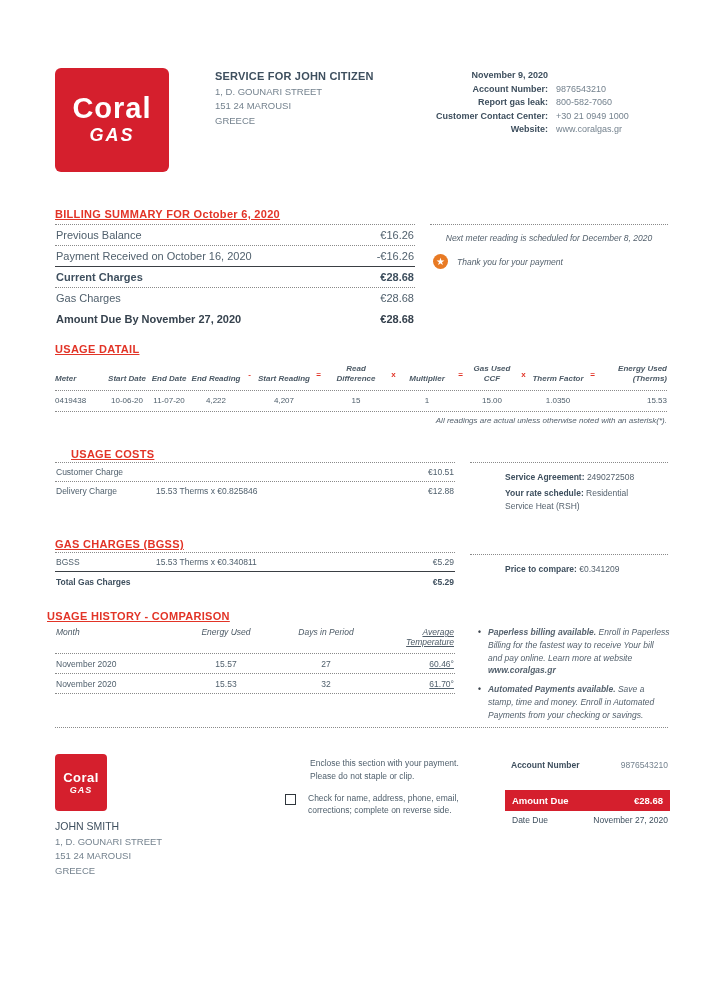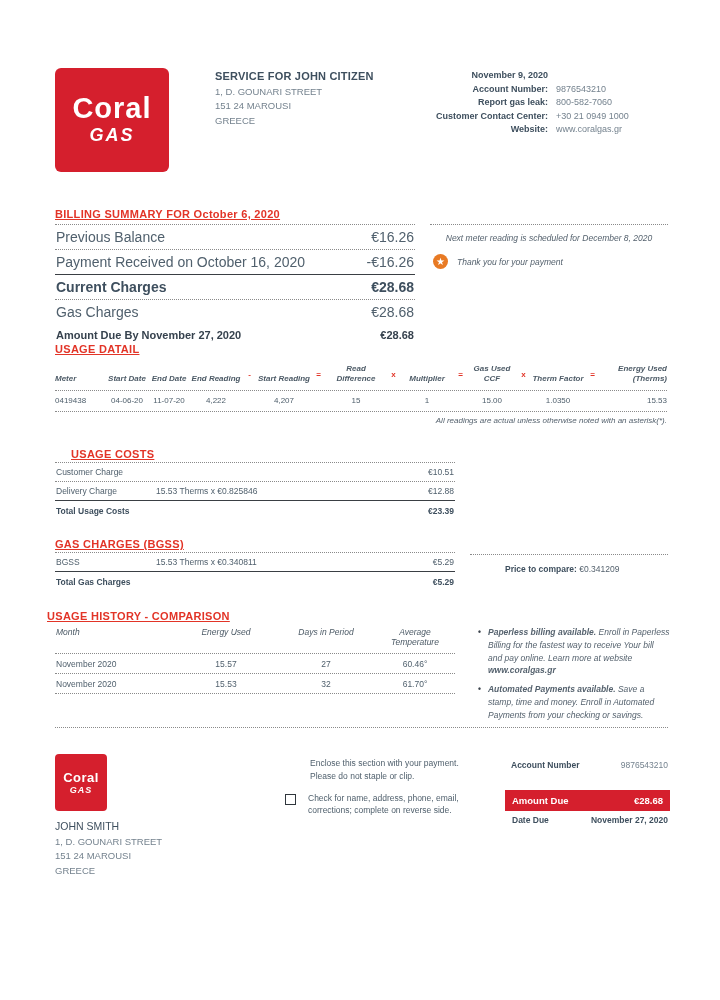--- a/index.html
+++ b/index.html
@@ -26,21 +26,21 @@
   .info-block{position:absolute; left:415px; top:70px; width:255px; font-size:9px;}
   .info-row{display:flex; margin-bottom:3.5px;}
   .info-label{width:133px; text-align:right; font-weight:bold; color:var(--navy);}
   .info-value{margin-left:8px; color:var(--muted);}
   .bill-date{font-weight:bold; color:var(--navy);}
   
   .sec-title{font-size:11px; font-weight:bold; color:var(--heading-red); letter-spacing:.3px;text-decoration:underline;}
   
   .bs-title{position:absolute; left:55px; top:208px;}
   .bs-table{position:absolute; left:55px; top:224px; width:360px;}
-  .bs-row{display:flex; justify-content:space-between; font-size:14px; padding:4px 1px; border-top:1px dotted var(--line); color:#50606d;}
+  .bs-row{display:flex; justify-content:space-between; font-size:11px; padding:4px 1px; border-top:1px dotted var(--line); color:#50606d;}
   .bs-row.bold{font-weight:bold; color:var(--navy);}
   .bs-row.solid-top{border-top:1.8px solid #3a3f44;}
   .bs-row.amount{border-top:none; font-size:11px; font-weight:bold; color:#36424e; padding-top:5px;}
   .side-notes{position:absolute; left:430px; top:224px; width:238px; border-top:1px dotted var(--line); padding-top:8px;}
   .note-italic{font-style:italic; font-size:8.5px; color:#55626e; text-align:center;}
   .thanks{display:flex; align-items:center; gap:9px; margin-top:11px; padding-left:3px;}
   .star-badge{width:15px; height:15px; border-radius:50%; background:var(--orange); color:#fff; font-size:10px; line-height:15px; text-align:center; flex:0 0 auto;}
   .thanks-text{font-style:italic; font-size:8.5px; color:#55626e;}
   
   .ud{position:absolute; left:55px; top:343px; width:612px;}
@@ -72,21 +72,21 @@
   .side-line{margin-bottom:4px; line-height:1.45;}
   .rate-wrap{width:150px; line-height:1.45;}
   
   .uh-title{position:absolute; left:47px; top:610px;}
   .uh-table{position:absolute; left:55px; top:624px; width:400px; font-size:8.5px;}
   .uh-head{display:flex; font-style:italic; color:#4c5a66; padding:3px 1px 6px;}
   .uh-row{display:flex; border-top:1px dotted var(--line); padding:4.5px 1px; color:#50606d;}
   .uh-table .c-month{width:120px; text-align:left;}
   .uh-table .c-energy{width:100px; text-align:center;}
   .uh-table .c-days{width:100px; text-align:center;}
-  .uh-table .c-temp{flex:1; text-align:center;}
+  .uh-table .c-temp{flex:1; text-align:right;text-decoration:underline;}
   .uh-bottom{border-top:1px dotted var(--line); height:1px; margin-top:0;}
   .uh-bullets{position:absolute; left:478px; top:626px; width:192px; font-size:8.5px; font-style:italic; color:#55626e;}
   .bullet{display:flex; gap:7px; margin-bottom:6px; line-height:1.5;}
   .bullet-dot{font-style:normal; font-weight:bold; color:#3a424b;}
   .bullet-lead{font-weight:bold;}
   .bullet-link{font-weight:bold;}
   
   .perforation{position:absolute; left:55px; top:727px; width:613px; border-top:1px dotted var(--line);}
   
   .stub-logo{
@@ -101,21 +101,21 @@
   .stub-mid{position:absolute; left:285px; top:757px; width:205px; font-size:8.5px; color:#50606d; line-height:1.5;}
   .enclose{padding-left:25px;}
   .check-row{display:flex; gap:12px; margin-top:9px;}
   .checkbox{width:11px; height:11px; border:1.6px solid #2f363c; margin-top:2px; flex:0 0 auto; background:#fff;}
   .check-text{flex:1;}
   .stub-right{position:absolute; left:505px; top:760px; width:165px; font-size:8.5px;}
   .acct-row{display:flex; justify-content:space-between; padding:0 2px 0 6px;align-items:flex-end;}
   .acct-label{font-weight:bold; color:var(--navy);}
   .acct-value{color:var(--muted);}
   .amount-banner{margin-top:20px; background:var(--brand-red); color:#fff; font-weight:bold; font-size:9.5px; display:flex; justify-content:space-between; padding:5px 7px;}
-  .datedue-row{display:flex; justify-content:space-between; font-weight:bold; color:var(--navy); padding:4px 2px 0 7px;}
+  .datedue-row{display:flex; justify-content:space-between; font-weight:normal; color:var(--navy); padding:4px 2px 0 7px;}
   
   .watermark{position:absolute; right:22px; top:898px; font-size:54px; font-weight:bold; letter-spacing:-1px; line-height:1;}
   .wm-1{color:var(--teal);}
   .wm-2{color:var(--wm-navy); font-style:italic;}
 </style>
 </head>
 <body>
 
 <div class="page">
 
@@ -200,21 +200,21 @@
       <span class="hcell">Multiplier</span>
       <span class="op">=</span>
       <span class="hcell">Gas Used CCF</span>
       <span class="op">x</span>
       <span class="hcell">Therm Factor</span>
       <span class="op">=</span>
       <span class="hcell last">Energy Used (Therms)</span>
     </div>
     <div class="ud-grid ud-vals">
       <span class="vcell first">0419438</span>
-      <span class="vcell">04-06-20</span>
+      <span class="vcell">10-06-20</span>
       <span class="vcell">11-07-20</span>
       <span class="vcell">4,222</span>
       <span class="vcell"></span>
       <span class="vcell">4,207</span>
       <span class="vcell"></span>
       <span class="vcell">15</span>
       <span class="vcell"></span>
       <span class="vcell">1</span>
       <span class="vcell"></span>
       <span class="vcell">15.00</span>
@@ -231,24 +231,24 @@
     <div class="cost-row">
       <span class="cost-label">Customer Charge</span>
       <span class="cost-detail"></span>
       <span class="cost-value">€10.51</span>
     </div>
     <div class="cost-row">
       <span class="cost-label">Delivery Charge</span>
       <span class="cost-detail">15.53 Therms x €0.825846</span>
       <span class="cost-value">€12.88</span>
     </div>
-    <div class="total-row">
-      <span>Total Usage Costs</span>
-      <span>€23.39</span>
-    </div>
+  </div>
+  <div class="side-box side-uc">
+    <div class="side-line"><span class="side-label">Service Agreement:</span><span> 2490272508</span></div>
+    <div class="side-line rate-wrap"><span class="side-label">Your rate schedule:</span><span> Residential Service Heat (RSH)</span></div>
   </div>
 
   <div class="sec-title gc-title">GAS CHARGES (BGSS)</div>
   <div class="gc-table">
     <div class="cost-row">
       <span class="cost-label">BGSS</span>
       <span class="cost-detail">15.53 Therms x €0.340811</span>
       <span class="cost-value">€5.29</span>
     </div>
     <div class="total-row">

